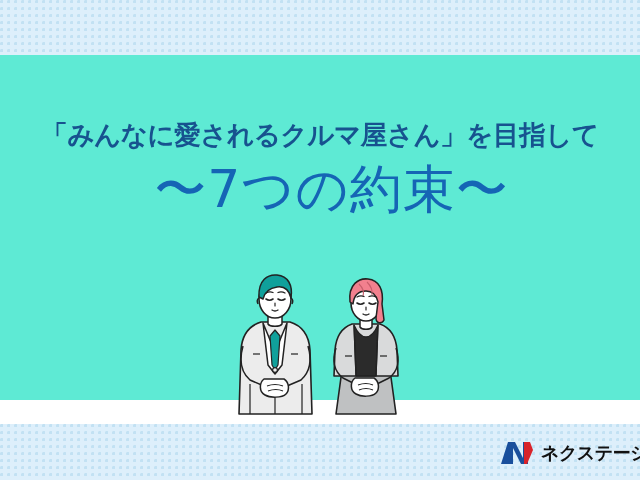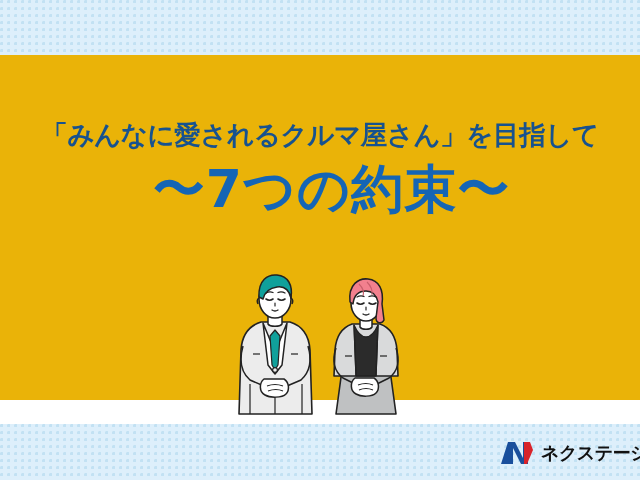--- a/index.html
+++ b/index.html
@@ -10,21 +10,21 @@
     width: 640px;
     height: 480px;
     overflow: hidden;
     background: #ffffff;
     font-family: "Liberation Sans", sans-serif;
   }
   #stage {
     position: relative;
     width: 640px;
     height: 400px;
-    background: #eab308;
+    background: #5eead4;
   }
   
   .dot-band {
     position: absolute;
     left: 0;
     width: 640px;
     background-color: #ddeffb;
     background-image:
       radial-gradient(circle at 1.6px 1.6px, #c2e1f3 1.4px, rgba(194,225,243,0) 1.7px);
     background-size: 7px 7px;
@@ -52,21 +52,21 @@
     font-weight: 700;
     color: #17528f;
     letter-spacing: -0.4px;
     line-height: 1.25;
     white-space: nowrap;
   }
   #headline-secondary {
     margin-top: 10px;
     font-family: "DejaVu Sans", "Liberation Sans", sans-serif;
     font-size: 52px;
-    font-weight: 700;
+    font-weight: 400;
     color: #1565b5;
     letter-spacing: 1px;
     line-height: 1.1;
     white-space: nowrap;
     padding-left: 23px;
   }
   
   #illustration {
     position: absolute;
     top: 266px;

